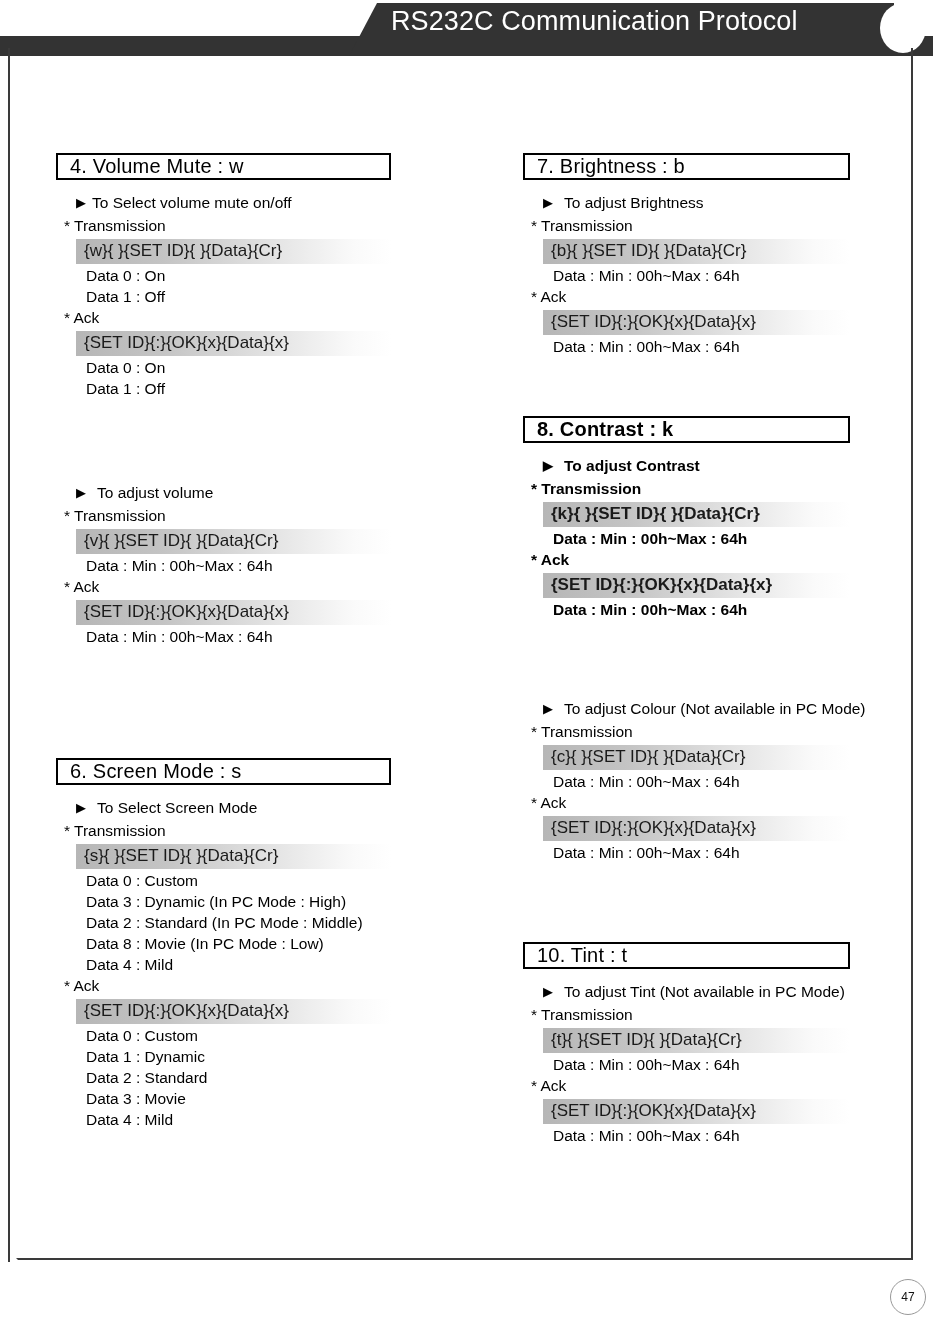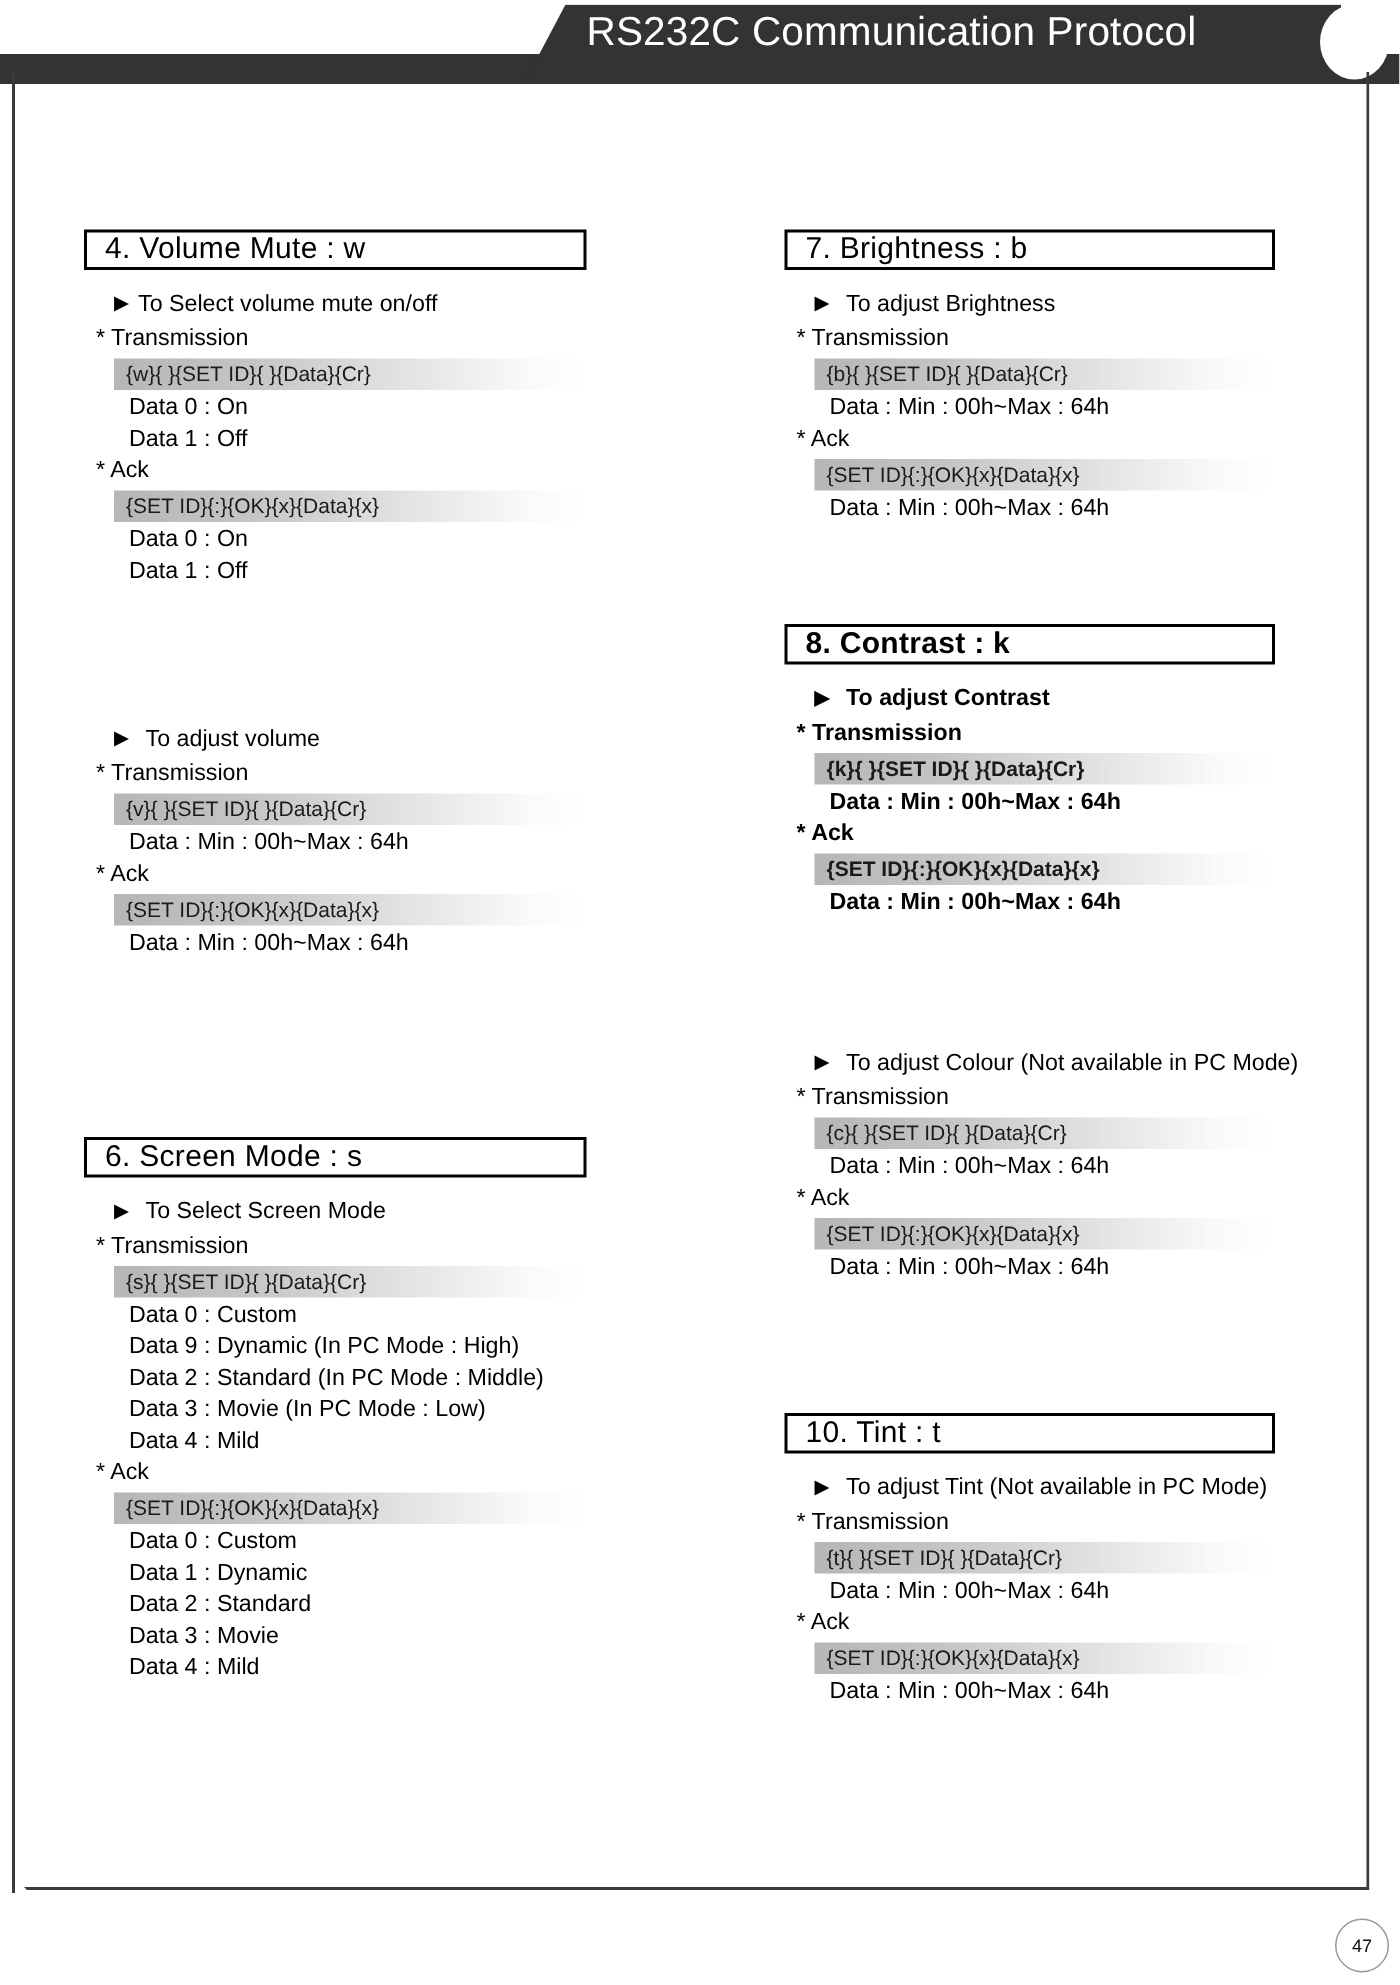--- a/index.html
+++ b/index.html
@@ -116,21 +116,21 @@
 
   .label-line {
     font-size: 15.5px;
     color: #000000;
     margin-bottom: 4px;
     white-space: nowrap;
     margin-left: -12px;
   }
 
   .code-line {
-    font-size: 14px;
+    font-size: 17px;
     color: #1a1a1a;
     white-space: nowrap;
     padding: 2px 0 3px 8px;
     margin: 1px 0 3px 0;
     background: linear-gradient(to right, #b6b6b6 0%, #c4c4c4 28%, #e3e3e3 62%, #fafafa 88%, #ffffff 100%);
   }
 
   .data-line {
     font-size: 15.5px;
     color: #000000;
@@ -210,23 +210,23 @@
         </div>
       </div>
       <div class="sec-body">
         <div class="bullet-line">
           <span class="tri wide">▶</span>
           <span>To Select Screen Mode</span>
         </div>
         <div class="label-line">* Transmission</div>
         <div class="code-line">{s}{ }{SET ID}{ }{Data}{Cr}</div>
         <div class="data-line">Data 0 : Custom</div>
-        <div class="data-line">Data 9 : Dynamic (In PC Mode : High)</div>
+        <div class="data-line">Data 3 : Dynamic (In PC Mode : High)</div>
         <div class="data-line">Data 2 : Standard (In PC Mode : Middle)</div>
-        <div class="data-line">Data 3 : Movie (In PC Mode : Low)</div>
+        <div class="data-line">Data 8 : Movie (In PC Mode : Low)</div>
         <div class="data-line">Data 4 : Mild</div>
         <div class="label-line">* Ack</div>
         <div class="code-line">{SET ID}{:}{OK}{x}{Data}{x}</div>
         <div class="data-line">Data 0 : Custom</div>
         <div class="data-line">Data 1 : Dynamic</div>
         <div class="data-line">Data 2 : Standard</div>
         <div class="data-line">Data 3 : Movie</div>
         <div class="data-line">Data 4 : Mild</div>
       </div>
     </div>

